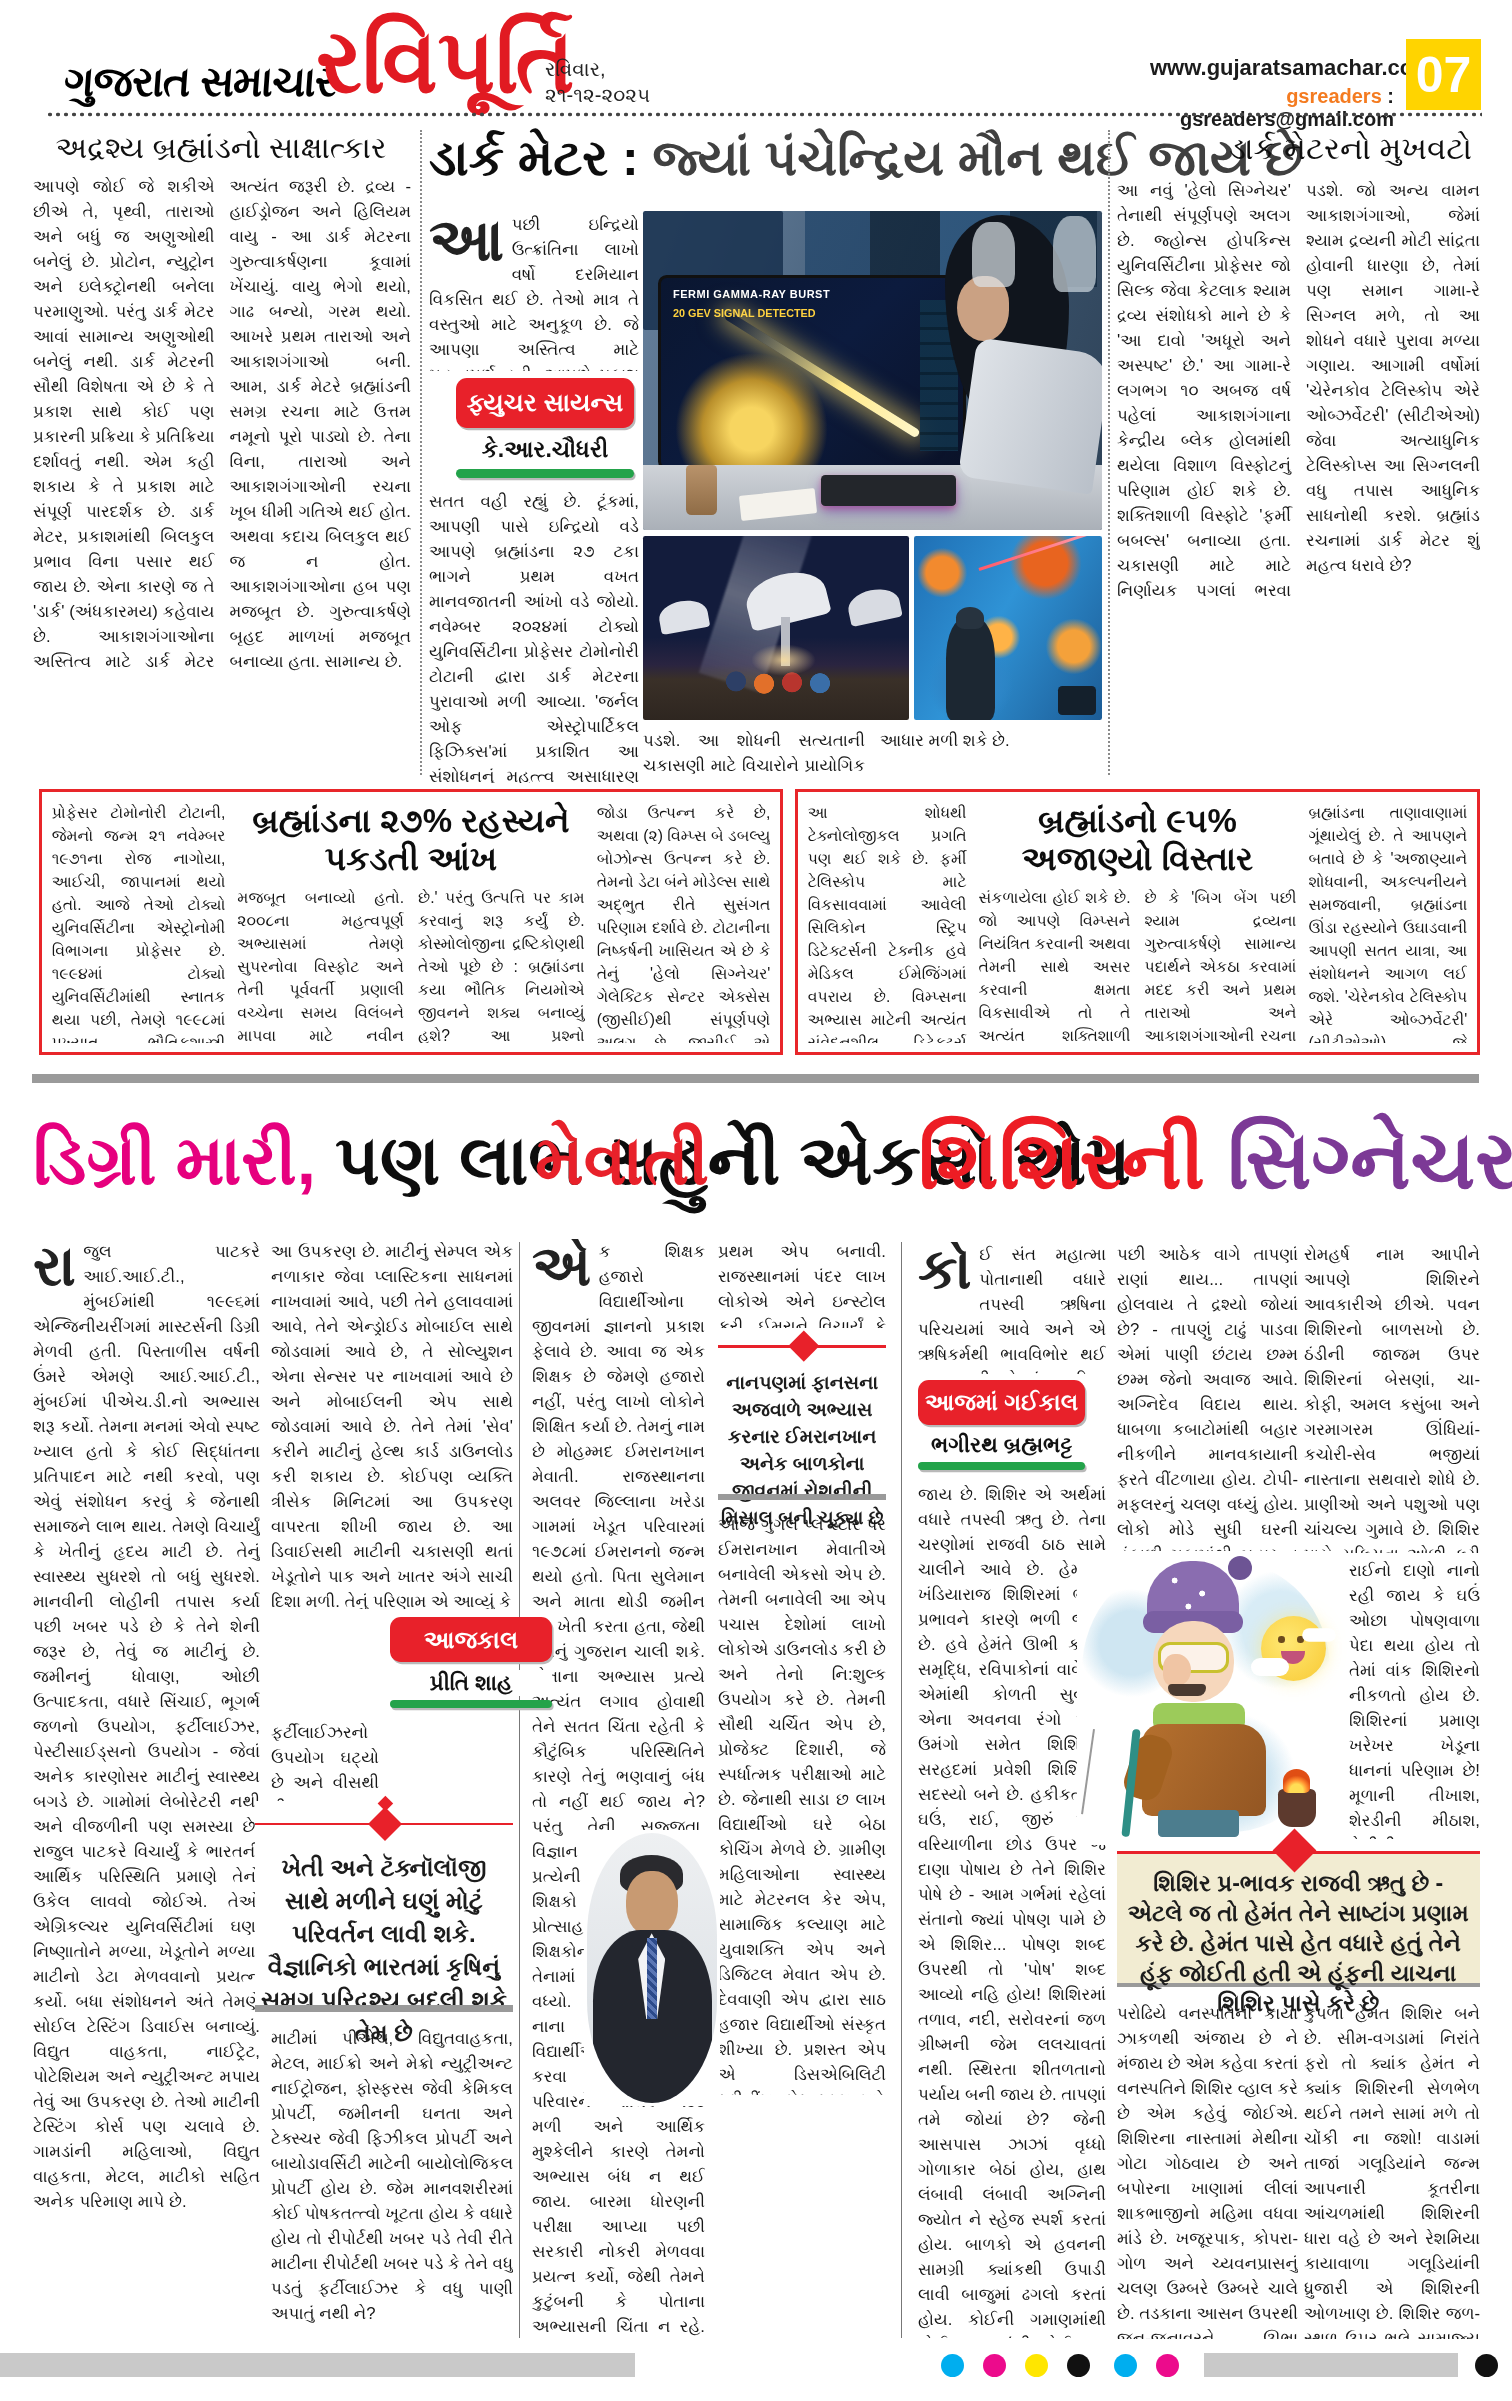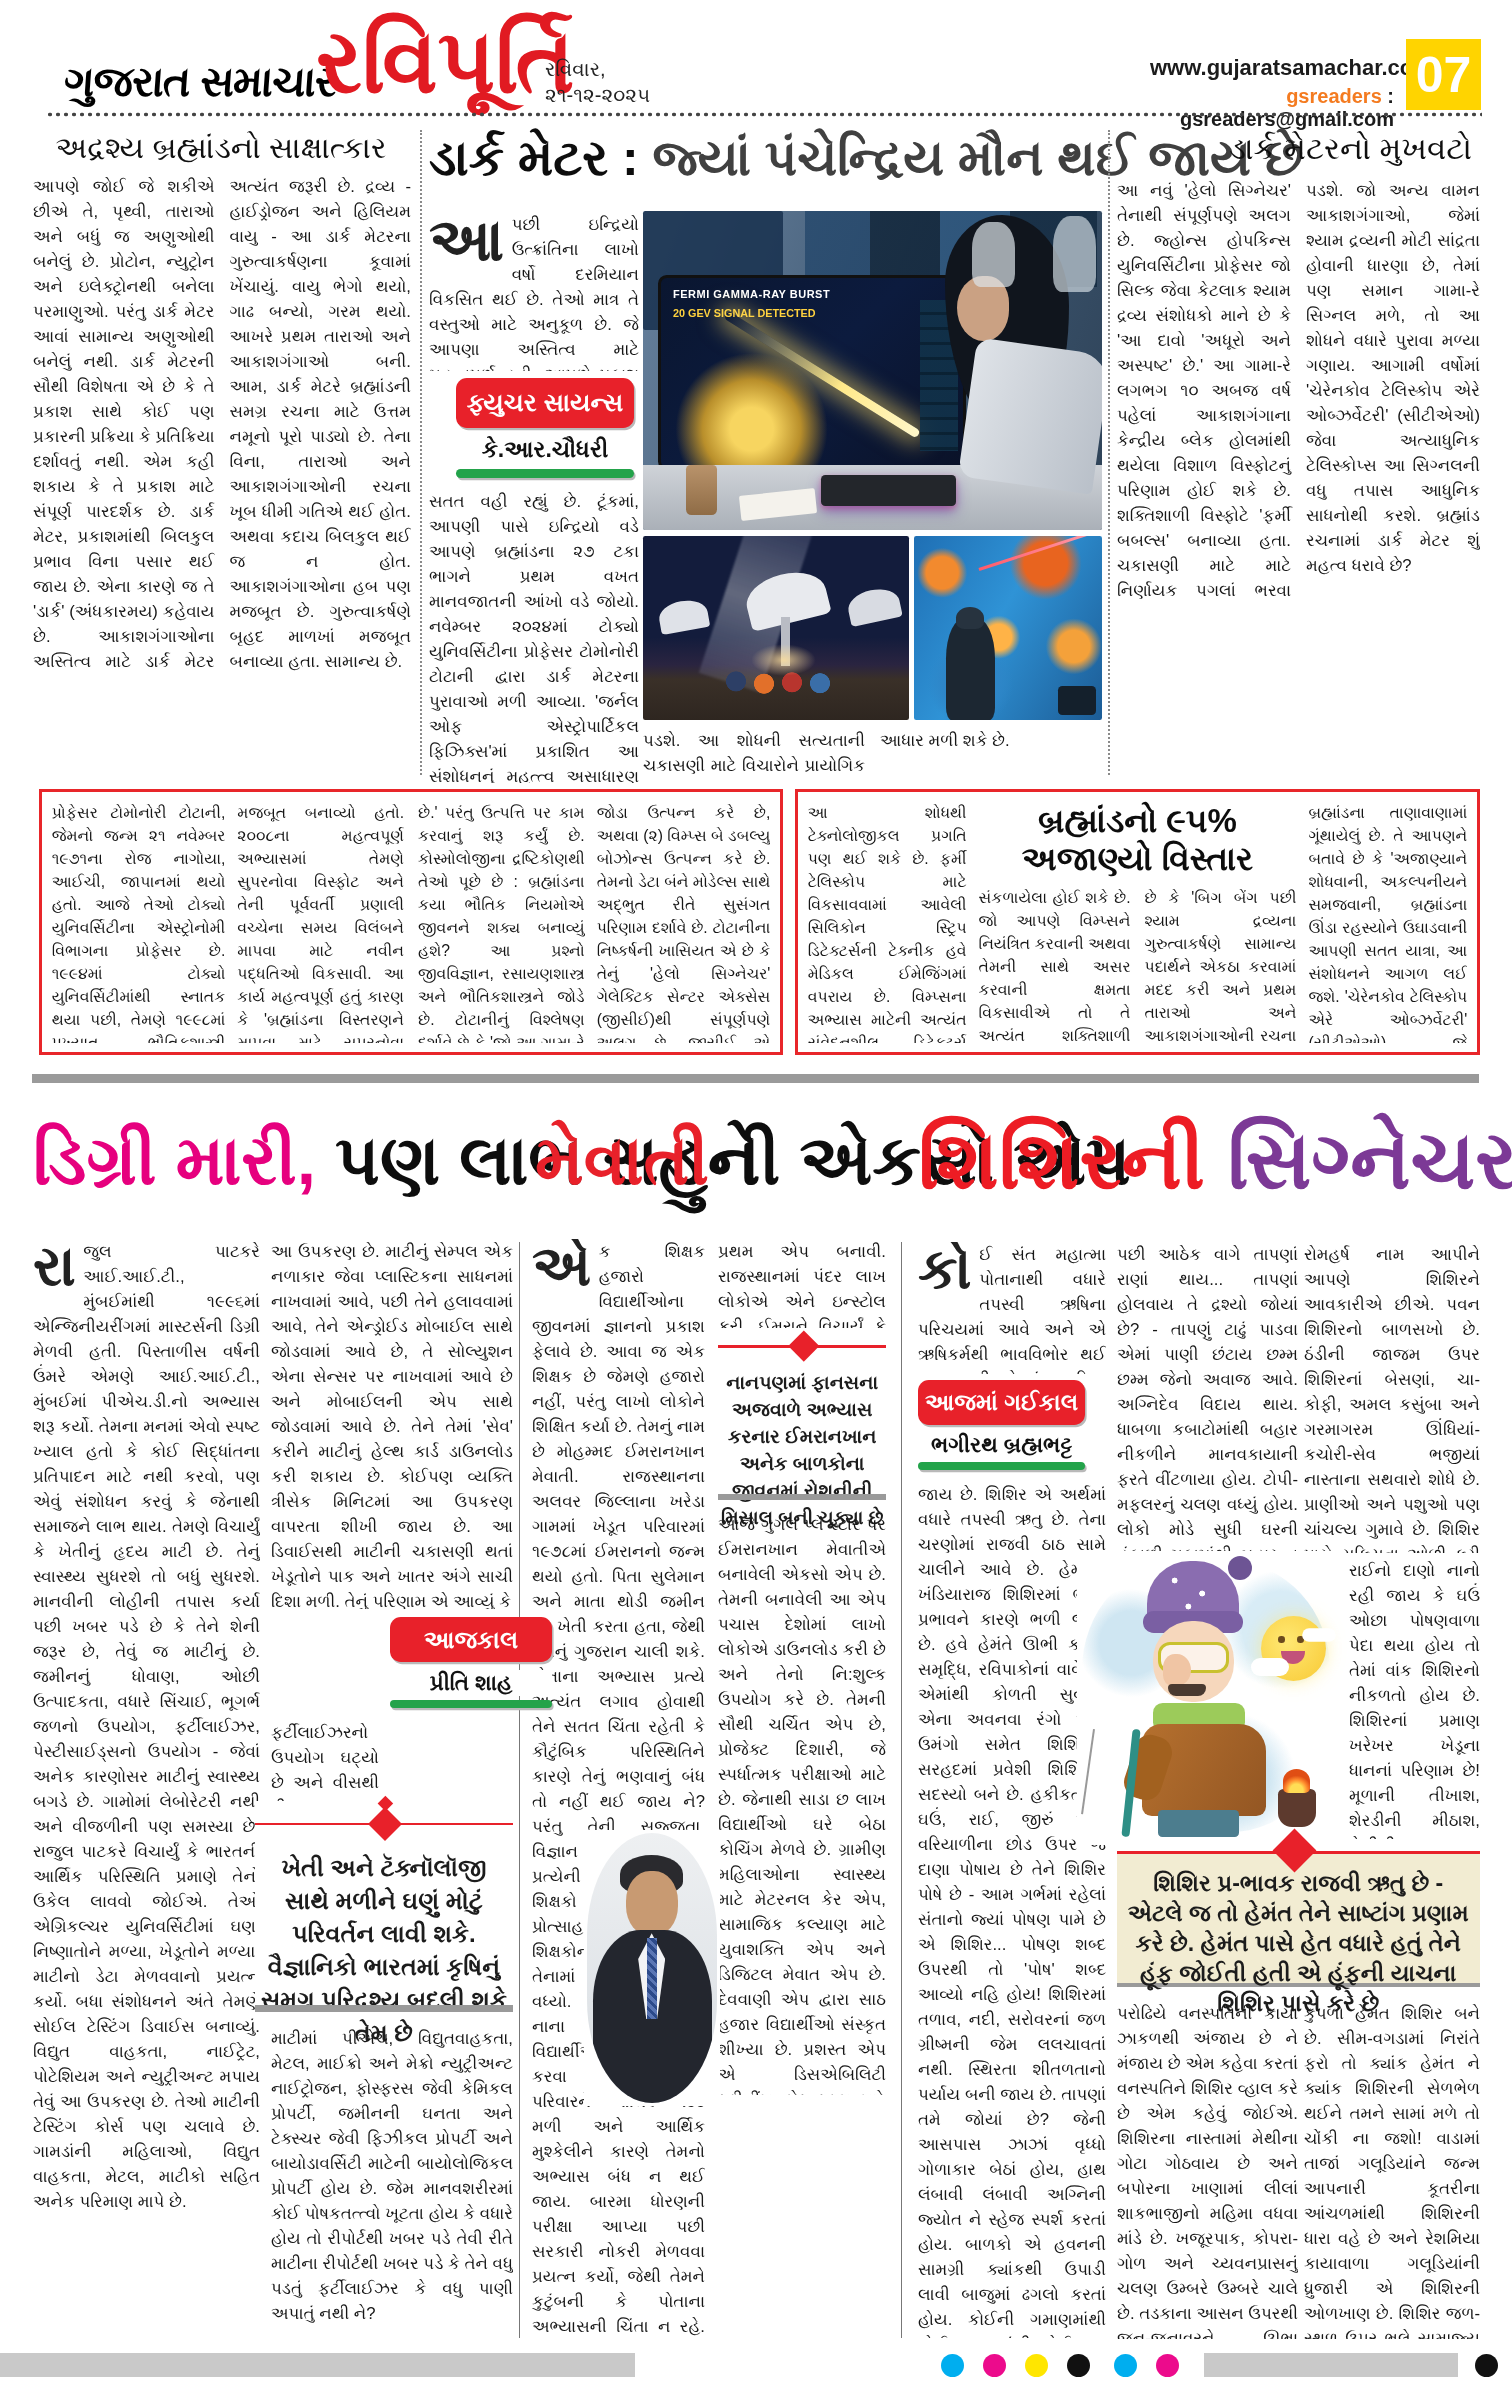--- a/index.html
+++ b/index.html
@@ -104,20 +104,21 @@
   <div class="abs body c2" style="left:643px;top:728px;width:459px;height:54px;">પડશે. આ શોધની સત્યતાની ચકાસણી માટે વિચારોને પ્રાયોગિક આધાર મળી શકે છે.</div>
 
   <div class="abs vdot" style="left:1108px;top:130px;height:645px;"></div>
 
   <div class="abs hl" style="left:1168px;top:131px;width:365px;text-align:center;font-size:31px;">ડાર્ક મેટરનો મુખવટો</div>
   <div class="abs body c2" style="left:1117px;top:178px;width:363px;height:597px;">આ નવું 'હેલો સિગ્નેચર' તેનાથી સંપૂર્ણપણે અલગ છે. જ્હોન્સ હોપકિન્સ યુનિવર્સિટીના પ્રોફેસર જો સિલ્ક જેવા કેટલાક શ્યામ દ્રવ્ય સંશોધકો માને છે કે 'આ દાવો 'અધૂરો અને અસ્પષ્ટ' છે.' આ ગામા-રે લગભગ ૧૦ અબજ વર્ષ પહેલાં આકાશગંગાના કેન્દ્રીય બ્લેક હોલમાંથી થયેલા વિશાળ વિસ્ફોટનું પરિણામ હોઈ શકે છે. શક્તિશાળી વિસ્ફોટે 'ફર્મી બબલ્સ' બનાવ્યા હતા. ચકાસણી માટે માટે નિર્ણાયક પગલાં ભરવા પડશે. જો અન્ય વામન આકાશગંગાઓ, જેમાં શ્યામ દ્રવ્યની મોટી સાંદ્રતા હોવાની ધારણા છે, તેમાં પણ સમાન ગામા-રે સિગ્નલ મળે, તો આ શોધને વધારે પુરાવા મળ્યા ગણાય. આગામી વર્ષોમાં 'ચેરેનકોવ ટેલિસ્કોપ એરે ઓબ્ઝર્વેટરી' (સીટીએઓ) જેવા અત્યાધુનિક ટેલિસ્કોપ્સ આ સિગ્નલની વધુ તપાસ આધુનિક સાધનોથી કરશે. બ્રહ્માંડ રચનામાં ડાર્ક મેટર શું મહત્વ ધરાવે છે?</div>
 
   <div class="abs rbox" style="left:39px;top:789px;width:744px;height:266px;">
     <div class="side body small" style="overflow:hidden;">પ્રોફેસર ટોમોનોરી ટોટાની, જેમનો જન્મ ૨૧ નવેમ્બર ૧૯૭૧ના રોજ નાગોયા, આઈચી, જાપાનમાં થયો હતો. આજે તેઓ ટોક્યો યુનિવર્સિટીના એસ્ટ્રોનોમી વિભાગના પ્રોફેસર છે. ૧૯૯૪માં ટોક્યો યુનિવર્સિટીમાંથી સ્નાતક થયા પછી, તેમણે ૧૯૯૮માં પ્રખ્યાત ભૌતિકશાસ્ત્રી કાત્સુહિકો સાતોના માર્ગદર્શન હેઠળ ડોક્ટરેટની પદવી પ્રાપ્ત કરી હતી. જાપાનના અગ્રણી</div>
     <div class="mid">
+      <div class="boxhead">બ્રહ્માંડના ૨૭% રહસ્યને પકડતી આંખ</div>
       <div class="midcols body small">
         <span>મજબૂત બનાવ્યો હતો. ૨૦૦૮ના મહત્વપૂર્ણ અભ્યાસમાં તેમણે સુપરનોવા વિસ્ફોટ અને તેની પૂર્વવર્તી પ્રણાલી વચ્ચેના સમય વિલંબને માપવા માટે નવીન પદ્ધતિઓ વિકસાવી. આ કાર્ય મહત્વપૂર્ણ હતું કારણ કે 'બ્રહ્માંડના વિસ્તરણને માપવા માટે સુપરનોવા 'પ્રમાણભૂત મીણબત્તી' તરીકે ઉપયોગમાં લેવાય છે.' પરંતુ</span> <span>ઉત્પત્તિ પર કામ કરવાનું શરૂ કર્યું છે. કોસ્મોલોજીના દ્રષ્ટિકોણથી તેઓ પૂછે છે : બ્રહ્માંડના કયા ભૌતિક નિયમોએ જીવનને શક્ય બનાવ્યું હશે? આ પ્રશ્નો જીવવિજ્ઞાન, રસાયણશાસ્ત્ર અને ભૌતિકશાસ્ત્રને જોડે છે. ટોટાનીનું વિશ્લેષણ દર્શાવે છે કે 'જો આ ગામા-રે વિસ્ફોટના અથડામણથી આવે છે તો વિમ્પ્સનાં</span>
       </div>
     </div>
     <div class="side body small" style="overflow:hidden;">જોડા ઉત્પન્ન કરે છે, અથવા (૨) વિમ્પ્સ બે ડબલ્યુ બોઝોન્સ ઉત્પન્ન કરે છે. તેમનો ડેટા બંને મોડેલ્સ સાથે અદ્ભુત રીતે સુસંગત પરિણામ દર્શાવે છે. ટોટાનીના નિષ્કર્ષની ખાસિયત એ છે કે તેનું 'હેલો સિગ્નેચર' ગેલેક્ટિક સેન્ટર એક્સેસ (જીસીઈ)થી સંપૂર્ણપણે અલગ છે. જીસીઈ એ લગભગ બે દાયકાથી જાણીતું ગામા-રે ઉત્સર્જન છે, પરંતુ હેલો સિગ્નેચર વધુ ફેલાયેલ છે તેનું</div>
   </div>
 
   <div class="abs rbox" style="left:795px;top:789px;width:685px;height:266px;">
     <div class="side body small" style="overflow:hidden;">આ શોધથી ટેક્નોલોજીકલ પ્રગતિ પણ થઈ શકે છે. ફર્મી ટેલિસ્કોપ માટે વિકસાવવામાં આવેલી સિલિકોન સ્ટ્રિપ ડિટેક્ટર્સની ટેક્નીક હવે મેડિકલ ઈમેજિંગમાં વપરાય છે. વિમ્પ્સના અભ્યાસ માટેની અત્યંત સંવેદનશીલ ડિટેક્ટર્સ ભવિષ્યમાં ન્યુક્લિયર સુરક્ષા, પર્યાવરણીય મોનિટરિંગ અને કેન્સરની વહેલી તપાસમાં ઉપયોગી થઈ શકે છે. પ્રોફેસર ટોટાનીએ જે ગાણિતિક તકનીકો વિકસાવી છે</div>
     <div class="mid">

